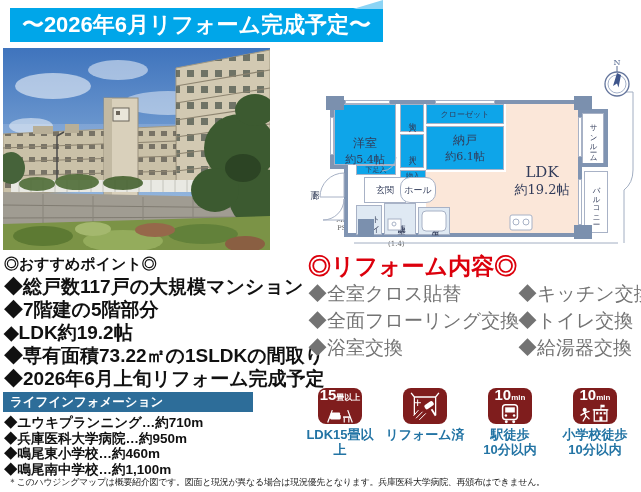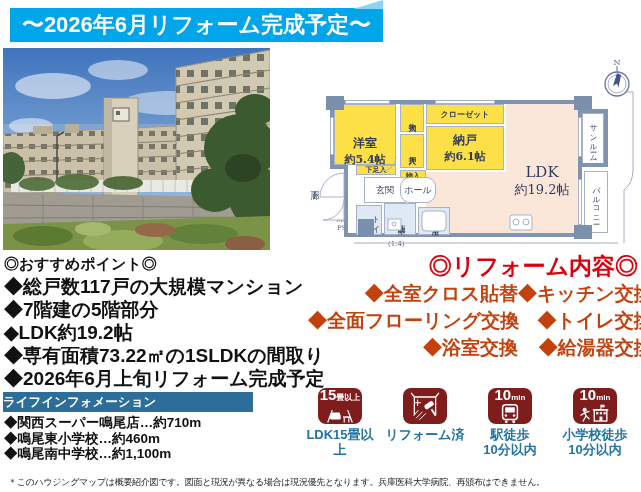--- a/index.html
+++ b/index.html
@@ -16,47 +16,47 @@
   .photo{position:absolute;left:3px;top:48px;width:267px;height:202px;overflow:hidden;}
 
   
   .plan{position:absolute;left:300px;top:57px;width:341px;height:200px;background:#fff;}
   .wall{position:absolute;background:#8094b2;}
   .pillar{position:absolute;background:#7b90ae;}
   .win{position:absolute;background:#fff;border:1px solid #a8b2c6;box-sizing:border-box;}
   .room{position:absolute;box-sizing:border-box;border:1px solid #a8b2c6;display:flex;
         align-items:center;justify-content:center;flex-direction:column;
         font-family:"DejaVu Serif","Liberation Serif",serif;color:#323c5a;text-align:center;}
-  .cream{background:#fde047;font-weight:bold;}
+  .cream{background:#0ea5e9;}
   .pink{background:#fbe7d9;border:none;}
   .wet{background:#dfe9f3;}
   .whiteroom{background:#fff;}
   .pl{position:absolute;font-family:"DejaVu Serif","Liberation Serif",serif;color:#323c5a;
       text-align:center;}
   .vert{writing-mode:vertical-rl;letter-spacing:1px;}
   .plan-svg{position:absolute;left:0;top:0;z-index:6;pointer-events:none;}
 
   
   .watermark{position:absolute;left:193px;top:222px;font-size:30px;letter-spacing:2px;
       color:rgba(150,162,172,.62);z-index:30;white-space:nowrap;pointer-events:none;}
 
   
   .points{position:absolute;left:4px;top:252px;width:305px;color:#111;}
   .points-title{font-size:15px;font-weight:bold;line-height:23px;}
   .point-item{font-size:19px;font-weight:bold;line-height:23px;white-space:nowrap;}
 
   
-  .reform{position:absolute;left:308px;top:252px;width:330px;text-align:right;}
+  .reform{position:absolute;left:308px;top:252px;width:330px;}
   .reform-title{font-size:23px;font-weight:bold;color:#dc000c;line-height:28px;}
   .reform-grid{display:grid;grid-template-columns:210px auto;}
-  .reform-item{font-size:19px;font-weight:bold;color:#c2410c;line-height:27px;white-space:nowrap;}
+  .reform-item{font-size:19px;font-weight:normal;color:#737373;line-height:27px;white-space:nowrap;}
 
   
   .life-banner{position:absolute;left:3px;top:392px;width:250px;height:20px;background:#2d6d99;
-      color:#fff;font-size:12.5px;font-weight:bold;line-height:20px;
+      color:#fff;font-size:12.5px;font-weight:bold;line-height:20px;padding-left:7px;
       box-sizing:border-box;}
   .life-items{position:absolute;left:4px;top:415px;}
   .life-item{font-size:13.5px;font-weight:bold;color:#111;line-height:15.6px;white-space:nowrap;}
 
   
   .badge{position:absolute;top:388px;width:80px;text-align:center;}
   .badge-box{width:44px;height:36px;margin:0 auto;background:#7f1d1d;border-radius:8px;
       display:flex;flex-direction:column;align-items:center;justify-content:center;overflow:hidden;}
   .badge-cap{color:#fff;font-weight:bold;line-height:13px;white-space:nowrap;}
   .badge-cap .big{font-size:15px;}
@@ -245,21 +245,22 @@
       <div class="reform-item">◆キッチン交換</div>
       <div class="reform-item">◆全面フローリング交換</div>
       <div class="reform-item">◆トイレ交換</div>
       <div class="reform-item">◆浴室交換</div>
       <div class="reform-item">◆給湯器交換</div>
     </div>
   </div>
 
   <div class="life-banner">ライフインフォメーション</div>
   <div class="life-items">
-    <div class="life-item">◆関西スーパー鳴尾店…約710m</div>
+    <div class="life-item">◆ユウキプランニング…約710m</div>
+    <div class="life-item">◆兵庫医科大学病院…約950m</div>
     <div class="life-item">◆鳴尾東小学校…約460m</div>
     <div class="life-item">◆鳴尾南中学校…約1,100m</div>
   </div>
 
   <div class="badge" style="left:300px;">
     <div class="badge-box">
       <div class="badge-cap"><span class="big">15</span><span class="small">畳以上</span></div>
       <svg width="44" height="26" viewBox="0 0 44 26">
         <path d="M6,24 L12,8 M38,24 L32,8" stroke="#fff" stroke-width="1.6" fill="none"></path>
         <rect x="10" y="11" width="12" height="4" rx="1" fill="#fff"></rect>

